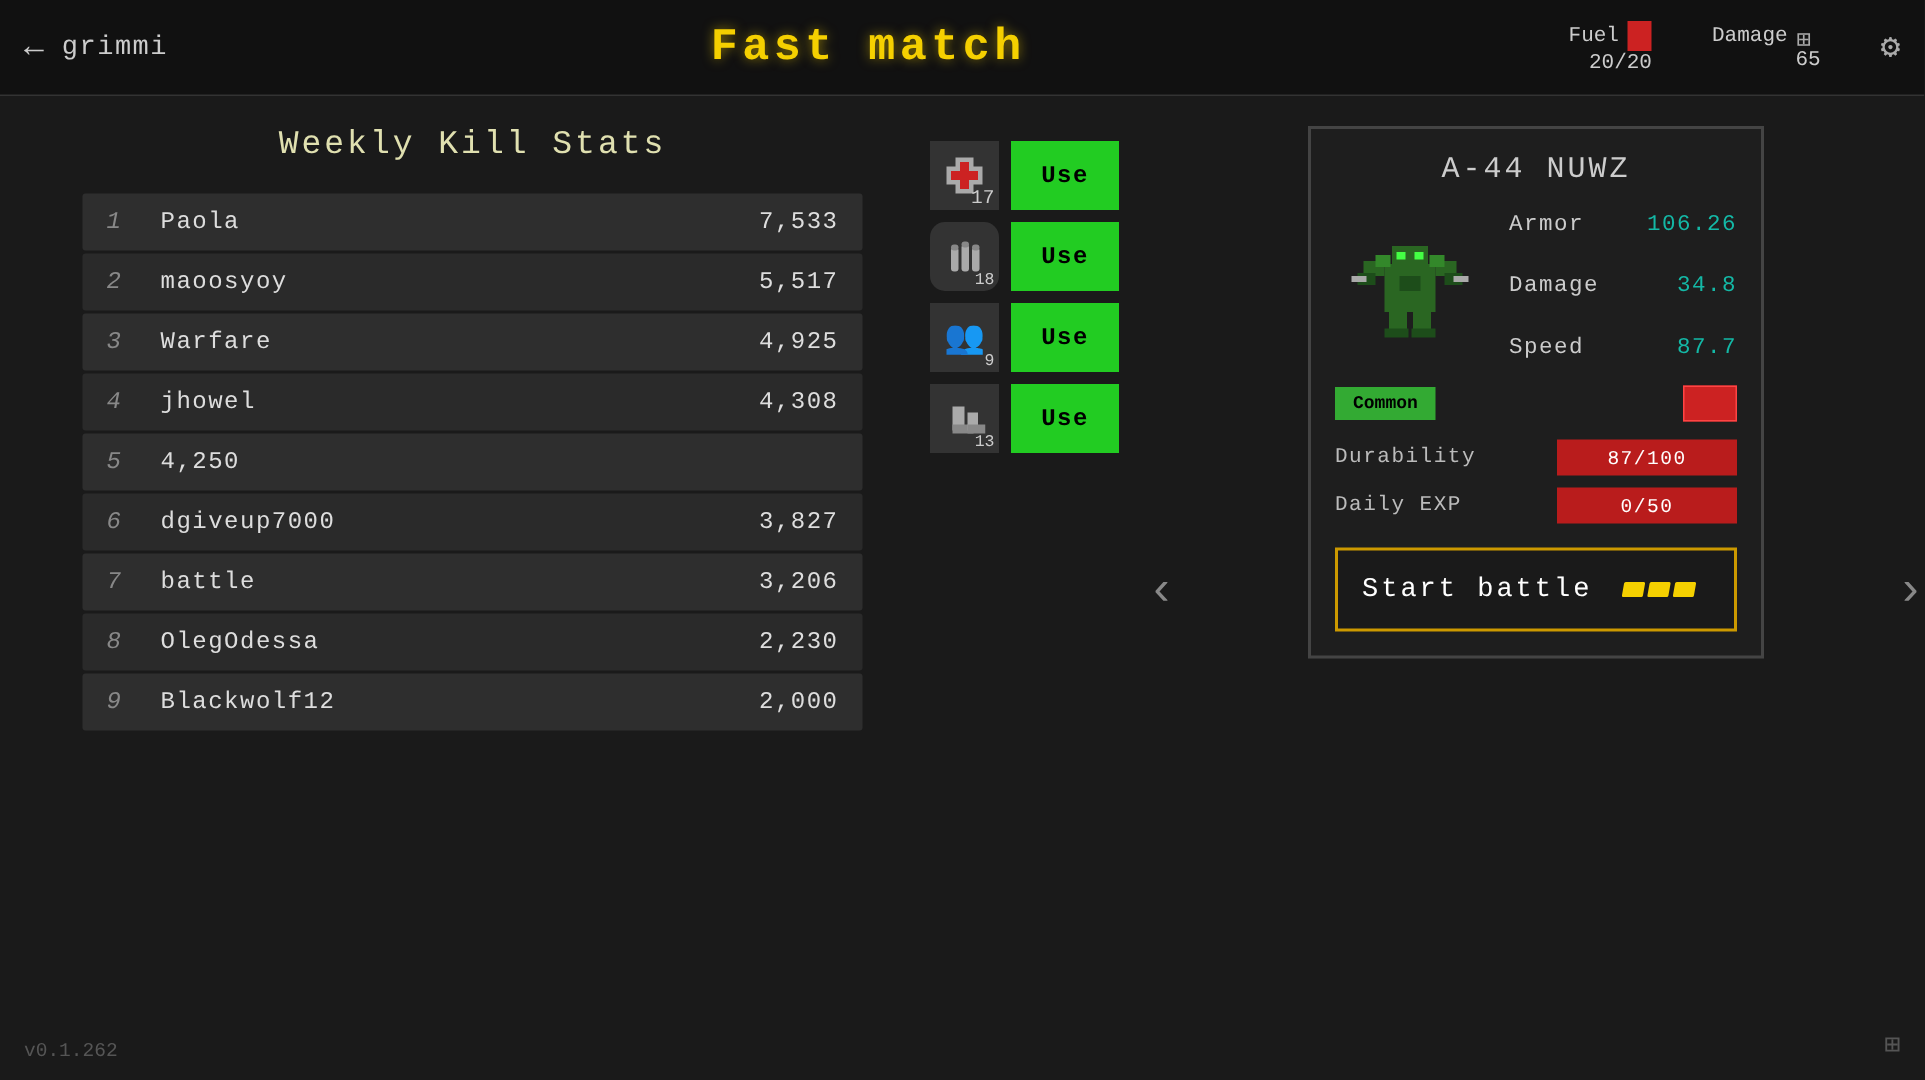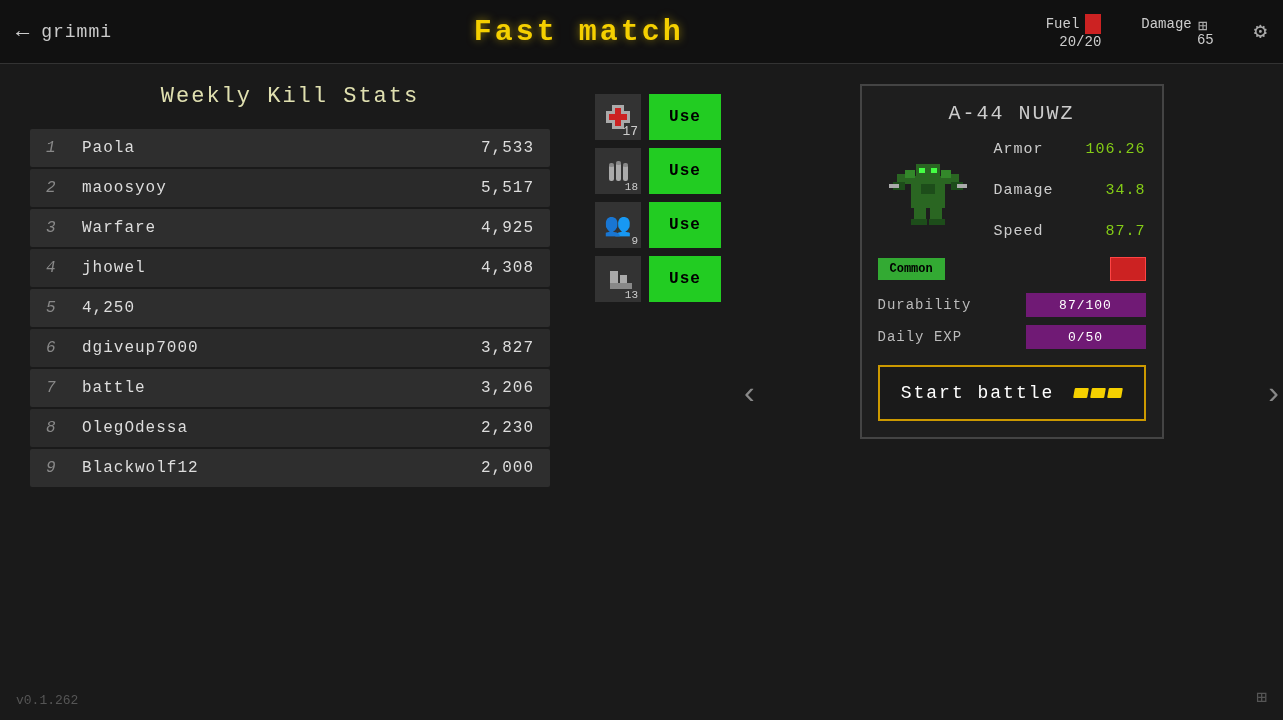--- a/index.html
+++ b/index.html
@@ -119,20 +119,21 @@
       font-size: 22px;
       color: #aaaaaa;
       cursor: pointer;
     }
 
     
     .main-content {
       display: flex;
       height: calc(720px - 64px);
       position: relative;
+      padding-left: 25px;
     }
 
     
     .leaderboard-panel {
       width: 580px;
       padding: 20px 30px;
       flex-shrink: 0;
     }
 
     .leaderboard-title {
@@ -262,21 +263,21 @@
 
     .stat-row {
       display: flex;
       justify-content: space-between;
       font-size: 15px;
       color: #cccccc;
       letter-spacing: 1px;
     }
 
     .stat-value {
-      color: #84cc16;
+      color: #14b8a6;
     }
 
     .weapon-tags {
       display: flex;
       align-items: center;
       justify-content: space-between;
       margin-bottom: 12px;
     }
 
     .rarity-badge {
@@ -302,21 +303,21 @@
       margin-bottom: 8px;
     }
 
     .stat-label {
       font-size: 14px;
       color: #bbbbbb;
       letter-spacing: 1px;
     }
 
     .stat-bar-container {
-      background: #701a75;
+      background: #b91c1c;
       width: 120px;
       height: 24px;
       display: flex;
       align-items: center;
       justify-content: center;
     }
 
     .stat-bar-text {
       font-size: 13px;
       color: #ffffff;
@@ -335,21 +336,20 @@
       border: 2px solid #cc9900;
       color: #ffffff;
       width: 100%;
       padding: 16px;
       font-size: 18px;
       font-family: 'Courier New', monospace;
       letter-spacing: 2px;
       cursor: pointer;
       display: flex;
       align-items: center;
-      justify-content: center;
       gap: 20px;
     }
 
     .battle-coin-icon {
       display: flex;
       gap: 3px;
       align-items: center;
     }
 
     .coin {
@@ -490,21 +490,21 @@
         <rect x="8" y="2" width="12" height="24" fill="#aaa"></rect>
         <rect x="2" y="8" width="24" height="12" fill="#aaa"></rect>
         <rect x="11" y="5" width="6" height="18" fill="#cc2222"></rect>
         <rect x="5" y="11" width="18" height="6" fill="#cc2222"></rect>
       </svg>
       <span style="position:absolute;bottom:1px;right:3px;font-size:13px;color:#ccc;">17</span>
     </div>
       <button class="use-button">Use</button>
     </div>
       <div class="inventory-item">
-      <div style="position:relative;width:46px;height:46px;background:#333;display:flex;align-items:center;justify-content:center;">
+      <div style="position:relative;width:46px;height:46px;background:#333;display:flex;align-items:center;justify-content:center;border-radius:10px;">
       <svg width="28" height="28" viewBox="0 0 28 28">
         <rect x="5" y="8" width="5" height="16" fill="#aaa" rx="2"></rect>
         <rect x="12" y="6" width="5" height="18" fill="#aaa" rx="2"></rect>
         <rect x="19" y="8" width="5" height="16" fill="#aaa" rx="2"></rect>
         <rect x="5" y="6" width="5" height="4" fill="#888" rx="2"></rect>
         <rect x="12" y="4" width="5" height="4" fill="#888" rx="2"></rect>
         <rect x="19" y="6" width="5" height="4" fill="#888" rx="2"></rect>
       </svg>
       <span style="position:absolute;bottom:1px;right:3px;font-size:11px;color:#ccc;">18</span>
     </div>

